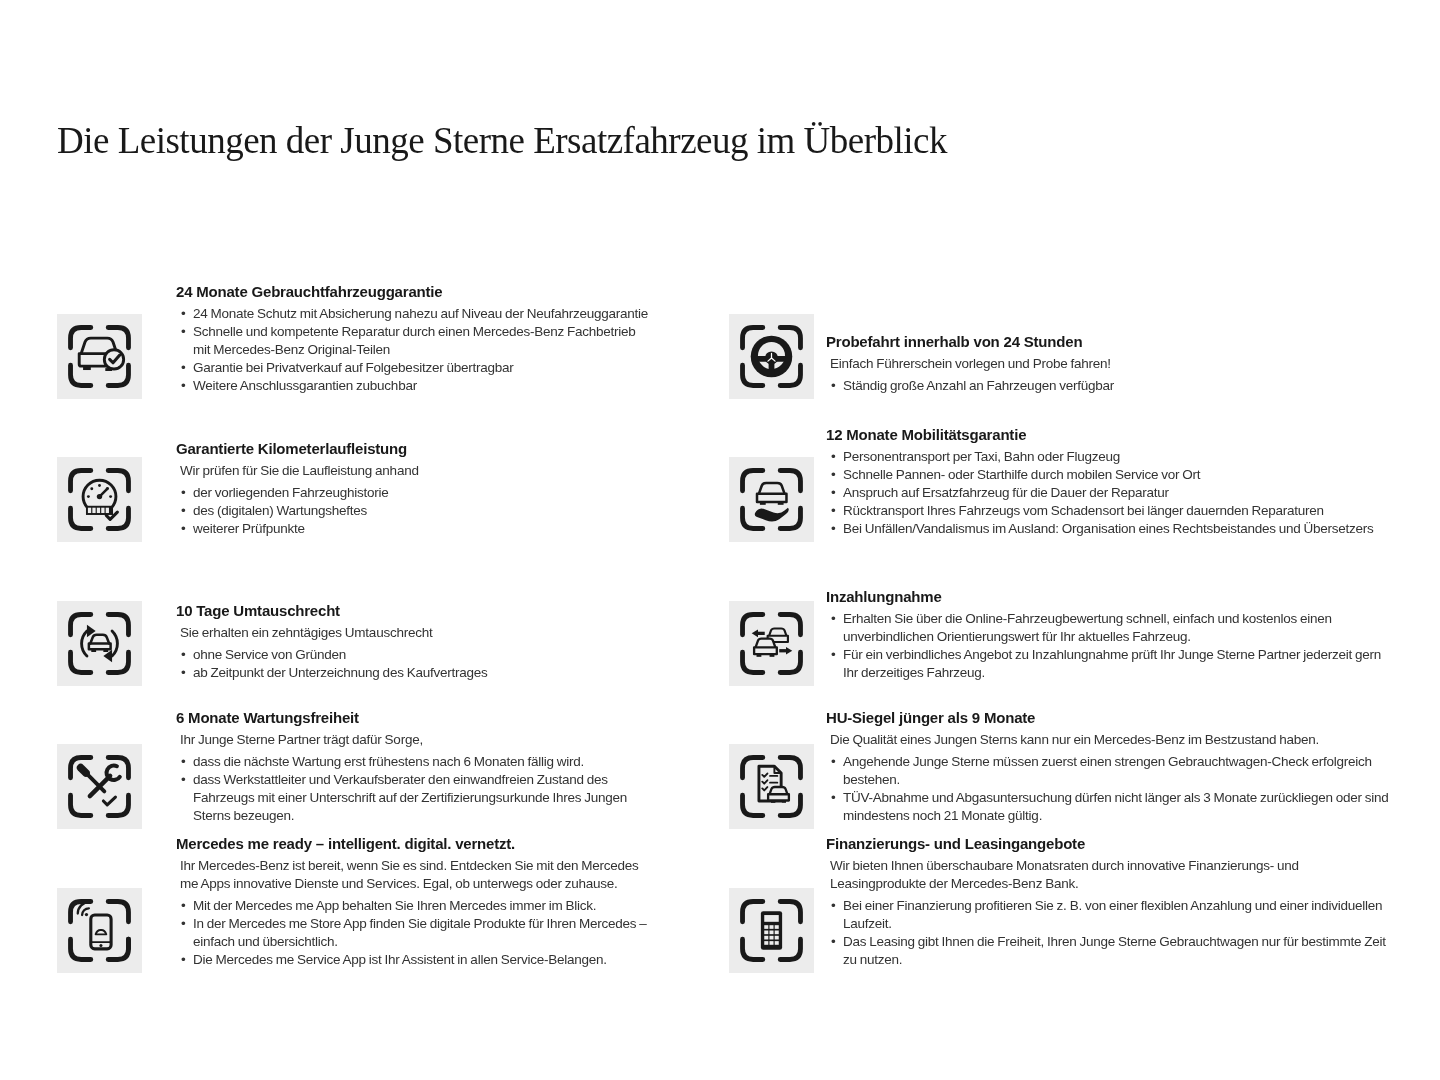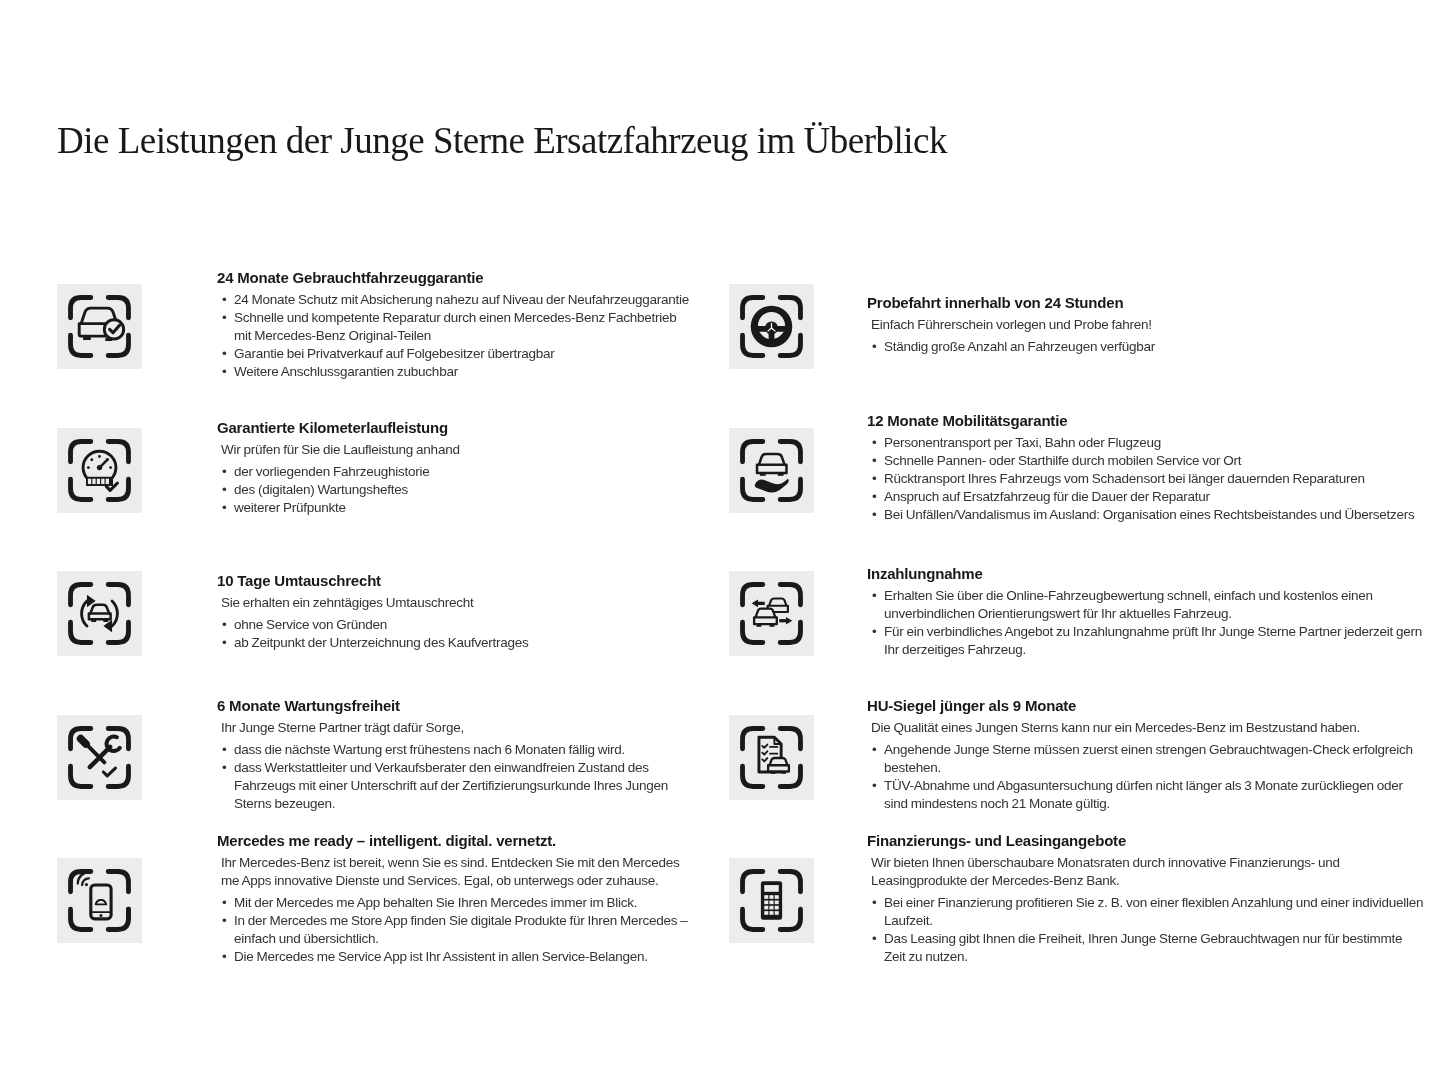--- a/index.html
+++ b/index.html
@@ -10,21 +10,21 @@
     -webkit-font-smoothing:antialiased;
   }
   .page-title {
     position:absolute; left:57px; top:120px; margin:0;
     font-family:"Liberation Serif", serif; font-weight:400;
     font-size:37px; line-height:1.15; color:#191919; letter-spacing:-0.5px;
   }
   .col { position:absolute; top:255px; }
   .col-left  { left:57px;  width:655px; }
   .col-right { left:729px; width:700px; }
-  .benefit { display:flex; align-items:center; height:143.5px;gap:41px; }
+  .benefit { display:flex; align-items:flex-end; height:143.5px; }
   .tile {
     flex:0 0 85px; width:85px; height:85px; background:#ececec;
   }
   .tile svg { display:block; }
   .col-left  .text { margin-left:34px; width:480px; }
   .col-right .text { margin-left:12px; width:575px; }
   .text h3 {
     margin:0 0 3px 0; font-size:15px; line-height:18px;
     font-weight:bold; color:#191919; letter-spacing:-0.2px;
   }
@@ -232,22 +232,22 @@
         <rect class="fl" x="32" y="46.5" width="6" height="3"></rect>
         <rect class="fl" x="50.5" y="46.5" width="6" height="3"></rect>
         <path class="fl" d="M27 58 Q30.5 51.5 37 54 L46 57.5 Q53 59.5 57.5 55.5 L61 52.5 Q63.5 55.5 59 59 L52 64.5 Q46 68.5 38 65.5 L29 62 Q25.8 60.8 27 58 Z"></path>
       </svg>
     </div>
     <div class="text">
       <h3>12 Monate Mobilitätsgarantie</h3>
       <ul class="bullets">
         <li>Personentransport per Taxi, Bahn oder Flugzeug</li>
         <li>Schnelle Pannen- oder Starthilfe durch mobilen Service vor Ort</li>
+        <li>Anspruch auf Ersatzfahrzeug für die Dauer der Reparatur</li>
         <li>Rücktransport Ihres Fahrzeugs vom Schadensort bei länger dauernden Reparaturen</li>
-        <li>Anspruch auf Ersatzfahrzeug für die Dauer der Reparatur</li>
         <li>Bei Unfällen/Vandalismus im Ausland: Organisation eines Rechtsbeistandes und Übersetzers</li>
       </ul>
     </div>
   </div>
 
   <div class="benefit">
     <div class="tile">
       <svg width="85" height="85" viewBox="0 0 88 88">
         <path class="fr" d="M14 35 V25 Q14 14 25 14 H35"></path>
           <path class="fr" d="M53 14 H63 Q74 14 74 25 V35"></path>

